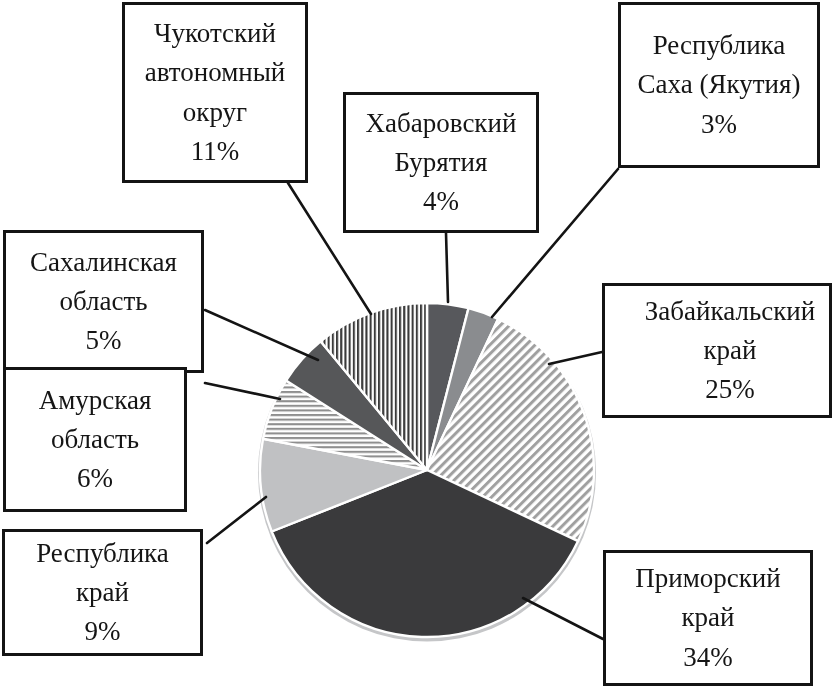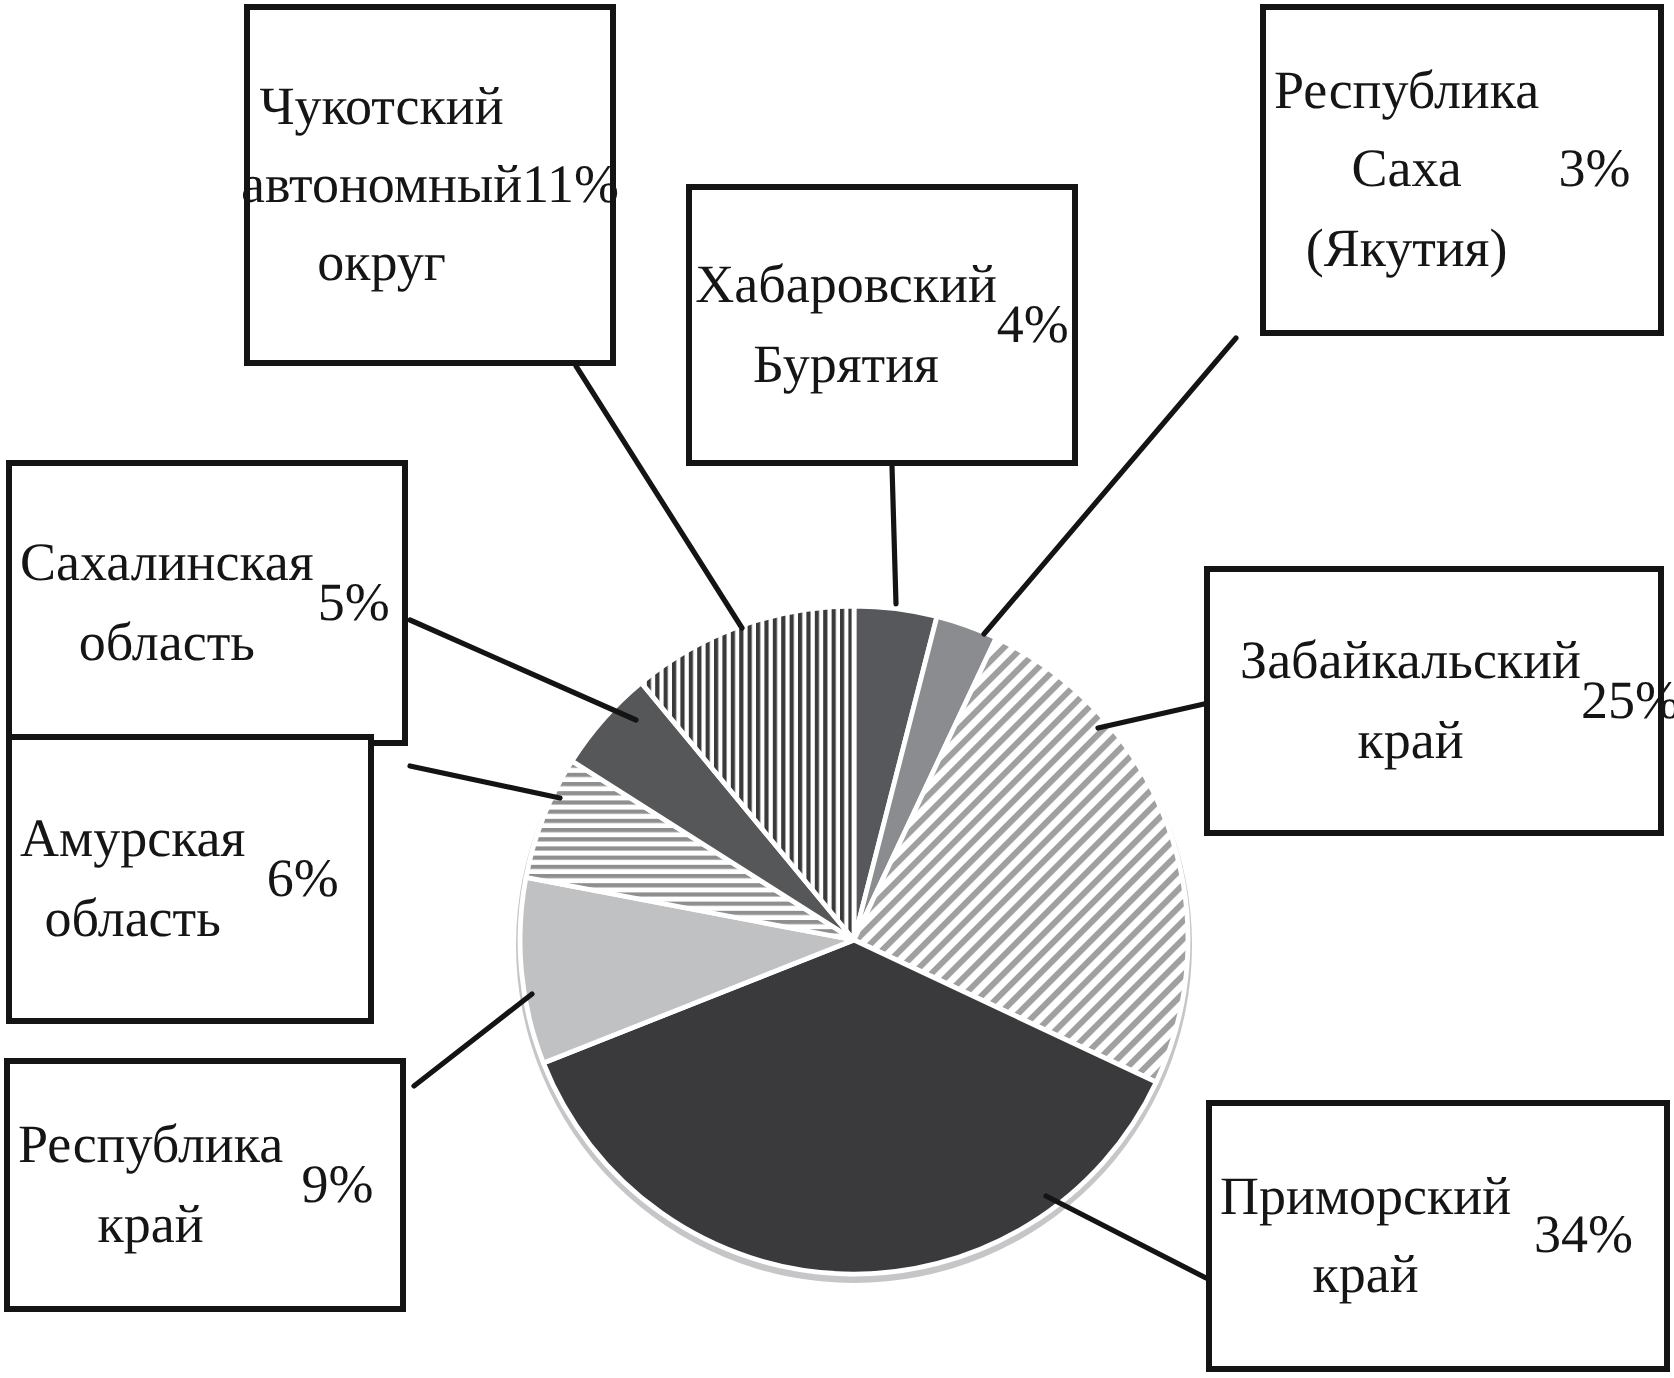--- a/index.html
+++ b/index.html
@@ -16,39 +16,39 @@
     position: absolute;
     left: 0; top: 0;
     width: 837px; height: 689px;
   }
   .callout {
     position: absolute;
     box-sizing: border-box;
     border: 3px solid var(--box-border, #141414);
     background: #ffffff;
     display: flex;
-    flex-direction: row;
+    flex-direction: column;
     align-items: center;
     justify-content: center;
     text-align: center;
     font-size: 27px;
     line-height: 1.45;
     color: var(--text, #151515);
     padding: 2px 4px;
   }
   .callout .region, .callout .pct { display: block; width: 100%; }
   
   .co-chukotka    { left: 122px; top:   2px; width: 186px; height: 181px; }
   .co-buryatia    { left: 343px; top:  92px; width: 196px; height: 141px; }
-  .co-sakha       { left: 618px; top:   2px; width: 202px; height: 166px; margin-left: 12px; }
+  .co-sakha       { left: 618px; top:   2px; width: 202px; height: 166px; }
   .co-zabaykalsky { left: 602px; top: 283px; width: 230px; height: 135px; padding-left: 30px; }
   .co-sakhalin    { left:   3px; top: 204px; width: 201px; height: 143px; margin-top: 26px; }
   .co-amur        { left:   3px; top: 367px; width: 184px; height: 145px; }
   .co-khabarovsk  { left:   2px; top: 529px; width: 201px; height: 127px; }
-  .co-primorsky   { left: 603px; top: 550px; width: 232px; height: 136px; }
+  .co-primorsky   { left: 603px; top: 550px; width: 210px; height: 136px; }
   .leader { stroke: var(--line, #141414); stroke-width: 2.6; stroke-linecap: round; }
 </style>
 </head>
 <body>
 
 <div class="stage">
 
   <svg id="pie-svg" viewBox="0 0 837 689" xmlns="http://www.w3.org/2000/svg">
     <defs>
       <pattern id="pat-diagonal-stripes" width="6.4" height="6.4" patternUnits="userSpaceOnUse" patternTransform="rotate(-45)">

